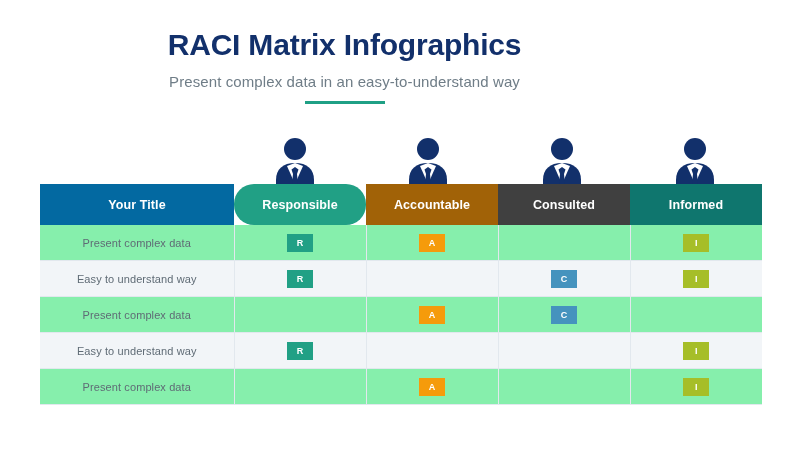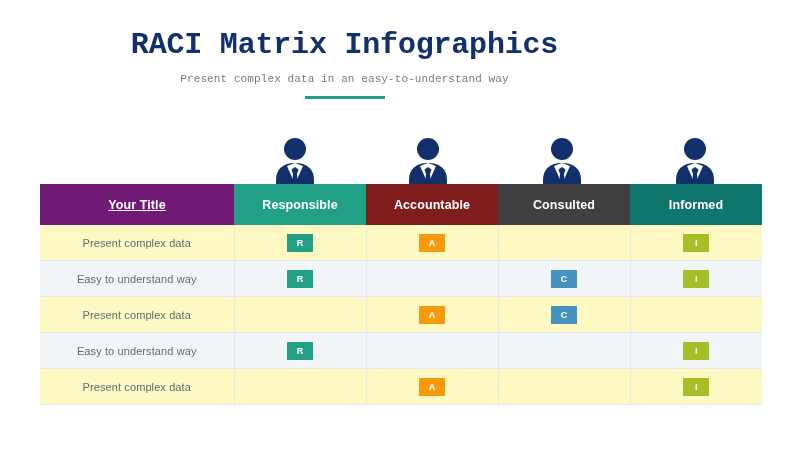--- a/index.html
+++ b/index.html
@@ -21,32 +21,31 @@
     background: #ffffff;
   }
 
   
   .title-block {
     position: absolute;
     top: 28px;
     left: 0;
     width: 689px;
     text-align: center;
-    font-family: Liberation Mono, monospace;
   }
   .main-title {
     font-size: 30px;
     font-weight: bold;
     color: #12306b;
     letter-spacing: -0.2px;
     line-height: 1.15;
     margin: 0;
   }
   .subtitle {
-    font-size: 11px;
+    font-size: 15px;
     color: #6f7d87;
     margin: 10px 0 0 0;
     letter-spacing: 0.1px;
   }
   .title-rule {
     width: 80px;
     height: 3px;
     background: #1fa085;
     margin: 11px auto 0 auto;
   }
@@ -86,31 +85,31 @@
 
   .matrix thead th {
     height: 41px;
     color: #ffffff;
     font-size: 12.5px;
     font-weight: bold;
     text-align: center;
     vertical-align: middle;
     letter-spacing: 0.1px;
   }
-  .col-title  { background: #701a75; width: 194px; text-decoration: underline; }
-  .col-resp   { background: #21a085; }
-  .col-acct   { background: #7f1d1d; }
+  .col-title  { background: #0369a1; width: 194px; }
+  .col-resp   { background: #21a085; border-radius: 20px; }
+  .col-acct   { background: #a16207; }
   .col-cons   { background: #404040; }
   .col-info   { background: #0f766e; }
 
   .matrix tbody tr {
     height: 35px;
   }
   .matrix tbody td {
-    background: #fef9c3;
+    background: #86efac;
     border-bottom: 1px solid #e2e8ee;
     border-right: 1px solid #e2e8ee;
     text-align: center;
     vertical-align: middle;
     height: 35px;
   }
   .matrix tbody tr:nth-child(even) td {
     background: #f2f5f8;
   }
   .matrix tbody td:last-child {

